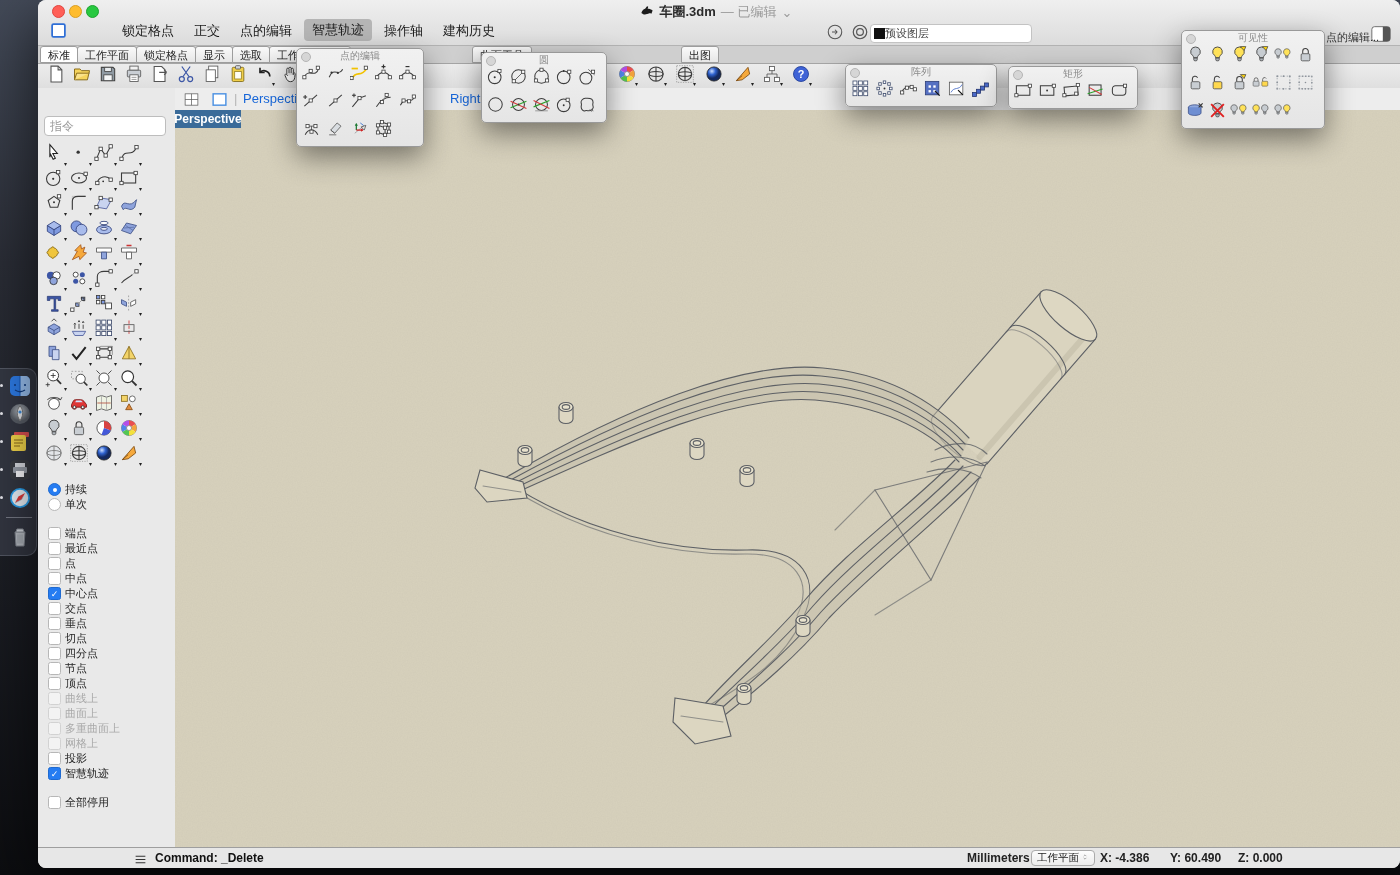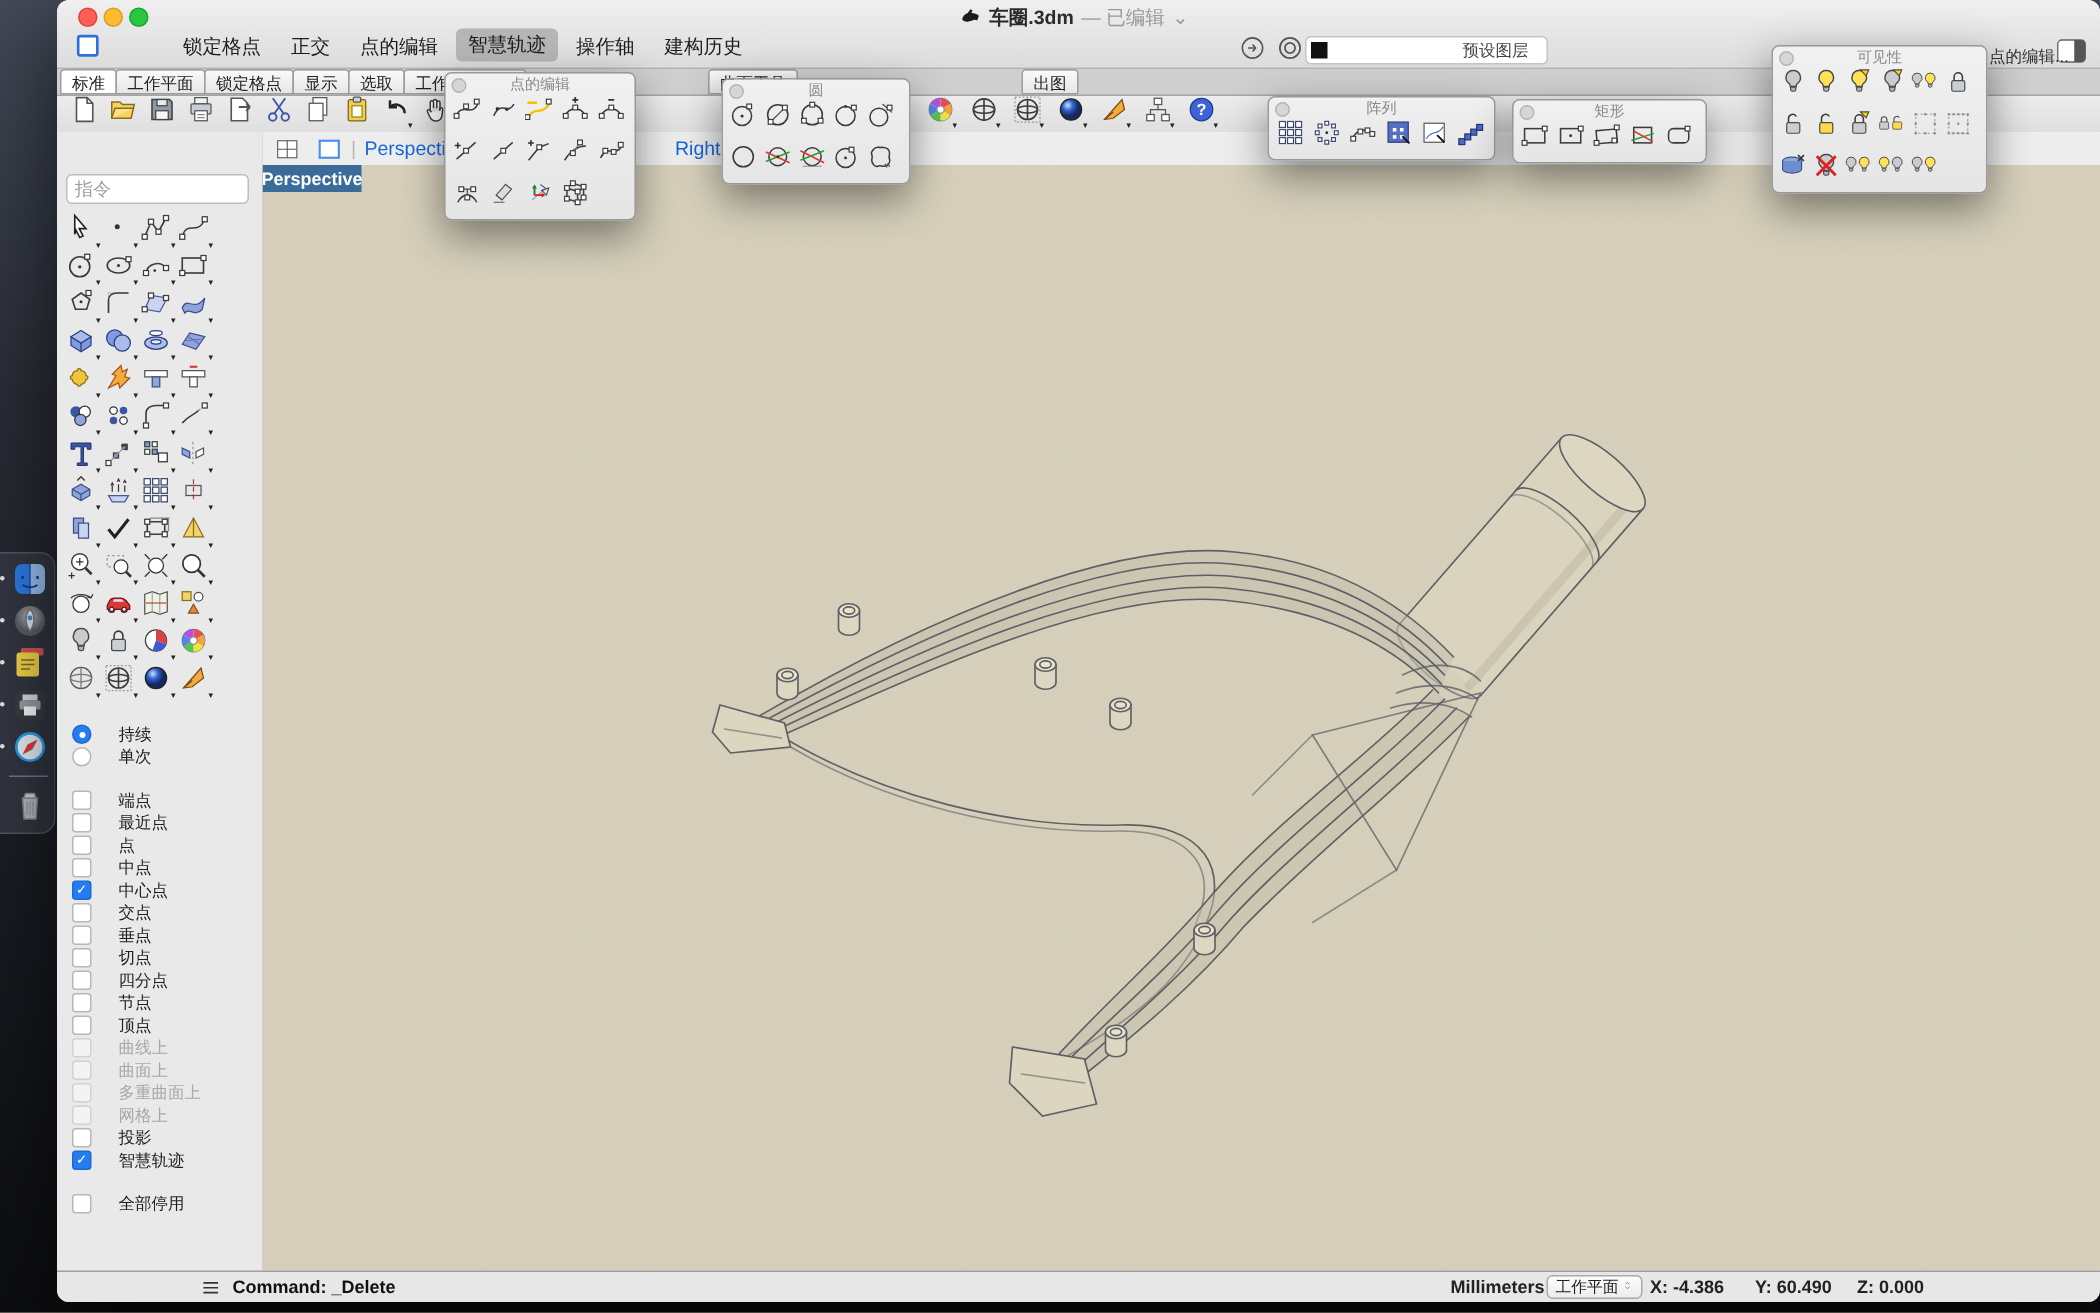--- a/index.html
+++ b/index.html
@@ -33,21 +33,21 @@
   .menu-item.active{background:#b5b5b5;border-radius:4px;padding:2px 8px;margin:-2px -8px 0 -8px; padding-top:2px}
   #doc-title{position:absolute;left:50%;top:3px;transform:translateX(-52%);display:flex;gap:5px;align-items:center;
              font-size:13px;font-weight:700;color:#2b2b2b;white-space:nowrap}
   #doc-title .muted{color:#9a9a9a;font-weight:400}
   #doc-title svg{width:15px;height:15px}
   .tb-circ{position:absolute;top:23px;width:18px;height:18px}
   #share-btn{left:788px}#target-btn{left:813px}
   #preset-field{position:absolute;left:832px;top:24px;width:160px;height:17px;background:#fff;
                 border:1px solid #c3c3c3;border-radius:4px;display:flex;align-items:center}
   #preset-sw{width:11px;height:11px;background:#111;margin-left:3px}
-  #preset-label{flex:1;text-align:right;font-size:11px;color:#444;margin-right:12px}
+  #preset-label{flex:1;text-align:left;font-size:11px;color:#444;margin-right:12px}
   #sidebar-toggle{position:absolute;left:1332px;top:23px;width:22px;height:17px}
 
   
   #tabbar{position:absolute;top:46px;left:0;right:0;height:17px;background:#cfcfcf;
           border-bottom:1px solid #a5a5a5;display:flex;align-items:stretch;padding-left:2px}
   .tab{font-size:11px;color:#222;padding:1px 7px 0;border:1px solid #9d9d9d;margin-right:-1px;
        background:linear-gradient(#fafafa,#e6e6e6);border-radius:3px 3px 0 0;white-space:nowrap}
   .tab.active{background:#fff;font-weight:400}
   .tab-gap{border-bottom:none}
 
@@ -65,21 +65,21 @@
   #main{position:absolute;top:88px;left:0;right:0;bottom:20px}
   #sidepanel{position:absolute;left:0;top:0;bottom:0;width:137px;background:#e9e9e9;border-right:1px solid #b0b0b0}
   #cmd{position:absolute;left:6px;top:28px;width:110px;height:16px;border:1px solid #bdbdbd;border-radius:4px;
        font-size:12px;padding:1px 5px;color:#333;background:#fff;outline:none}
   #cmd::placeholder{color:#9c9c9c}
   #toolgrid{position:absolute;left:3px;top:54px;width:102px;display:flex;flex-wrap:wrap}
   .sg-cell{width:25px;height:25px;position:relative;display:flex;align-items:center;justify-content:center}
   .sg-cell svg{width:20px;height:20px}
 
   #osnap{position:absolute;left:10px;top:394px;width:125px}
-  .os-row{display:flex;align-items:center;height:15px;gap:18px}
+  .os-row{display:flex;align-items:center;height:15px;gap:4px}
   .os-box{width:11px;height:11px;border:1px solid #b7b7b7;border-radius:2.5px;background:#fff;
           display:flex;align-items:center;justify-content:center;font-size:9px;color:#fff;flex:none}
   .os-box.checked{background:#257cf2;border-color:#1f6ad0}
   .os-radio{width:11px;height:11px;border:1px solid #b7b7b7;border-radius:50%;background:#fff;
             display:flex;align-items:center;justify-content:center;flex:none}
   .os-radio.sel{background:#257cf2;border-color:#1f6ad0}
   .os-radio.sel i{width:4px;height:4px;border-radius:50%;background:#fff;display:block}
   .os-lbl{font-size:11px;color:#1d1d1d}
   .os-row.disabled .os-lbl{color:#a9a9a9}
   .os-row.disabled .os-box{border-color:#d2d2d2;background:#f3f3f3}

